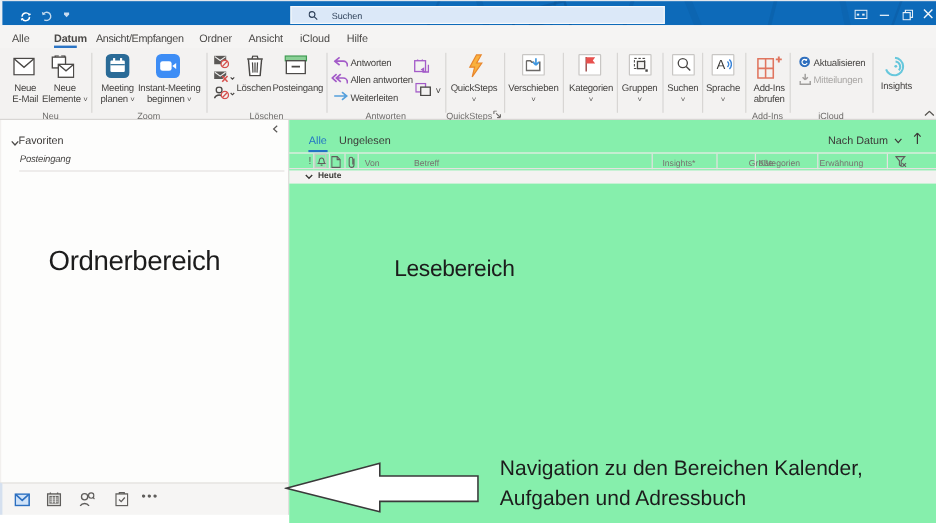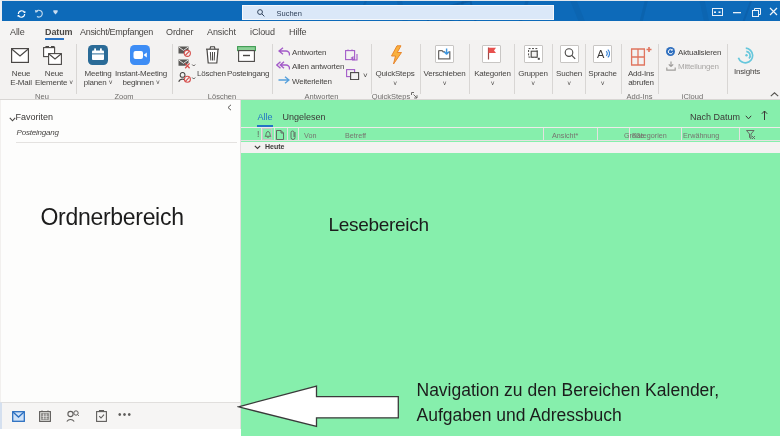--- a/index.html
+++ b/index.html
@@ -351,21 +351,21 @@
       </svg>
       <svg style="position:absolute; left:34.5px; top:1.8px;" width="8" height="10" viewBox="0 0 8 10">
         <path d="M0.5 0.5 H5 L7.5 3 V9.5 H0.5 Z" fill="none" stroke="#5f5d5b" stroke-width="0.9"></path>
         <path d="M5 0.5 V3 H7.5" fill="none" stroke="#5f5d5b" stroke-width="0.9"></path>
       </svg>
       <svg style="position:absolute; left:49px; top:2px;" width="6" height="10" viewBox="0 0 6 10">
         <path d="M5 2 V7.5 A2 2 0 0 1 1 7.5 V2.5 A1.5 1.5 0 0 1 4 2.5 V7" fill="none" stroke="#5f5d5b" stroke-width="0.9"></path>
       </svg>
       <div style="position:absolute; left:63px; top:2.8px; font-size:7.2px; color:#76746f;">Von</div>
       <div style="position:absolute; left:104px; top:3px; font-size:7.2px; color:#76746f;">Betreff</div>
-      <div style="position:absolute; left:311px; top:3px; font-size:7.2px; color:#76746f;">Ansicht*</div>
+      <div style="position:absolute; left:311px; top:3px; font-size:7.2px; color:#76746f;">Insights*</div>
       <div style="position:absolute; left:365px; top:3px; font-size:7.2px; color:#76746f;margin-left:18px;">Größe</div>
       <div style="position:absolute; left:391px; top:3px; font-size:7.2px; color:#76746f;">Kategorien</div>
       <div style="position:absolute; left:442px; top:3px; font-size:7.2px; color:#76746f;">Erwähnung</div>
       <svg style="position:absolute; left:505px; top:2px;" width="10" height="10" viewBox="0 0 10 10">
         <path d="M0.5 0.5 H8 L5 4 V8.5 L3.5 7.5 V4 Z" fill="none" stroke="#5f5d5b" stroke-width="0.9"></path>
         <path d="M6 6 l3 3 m0 -3 l-3 3" stroke="#5f5d5b" stroke-width="0.9"></path>
       </svg>
       <div style="position:absolute; left:19.7px; top:0; width:1px; height:13px; background:#e4e2e0;"></div>
       <div style="position:absolute; left:33px; top:0; width:1px; height:13px; background:#e4e2e0;"></div>
       <div style="position:absolute; left:45.5px; top:0; width:1px; height:13px; background:#e4e2e0;"></div>

